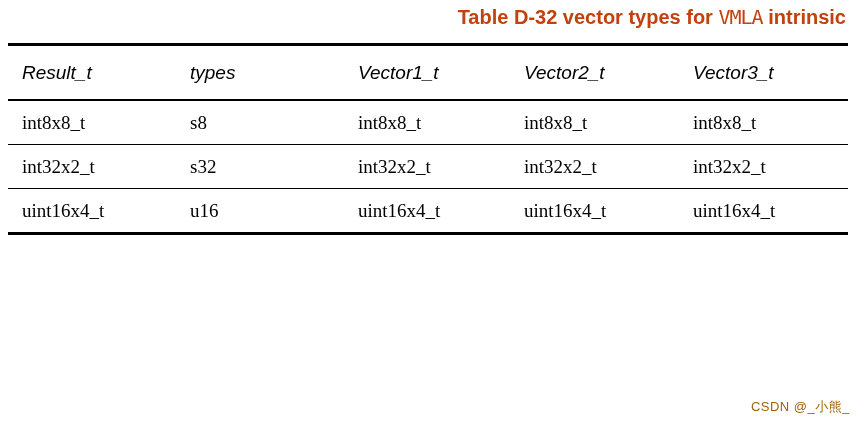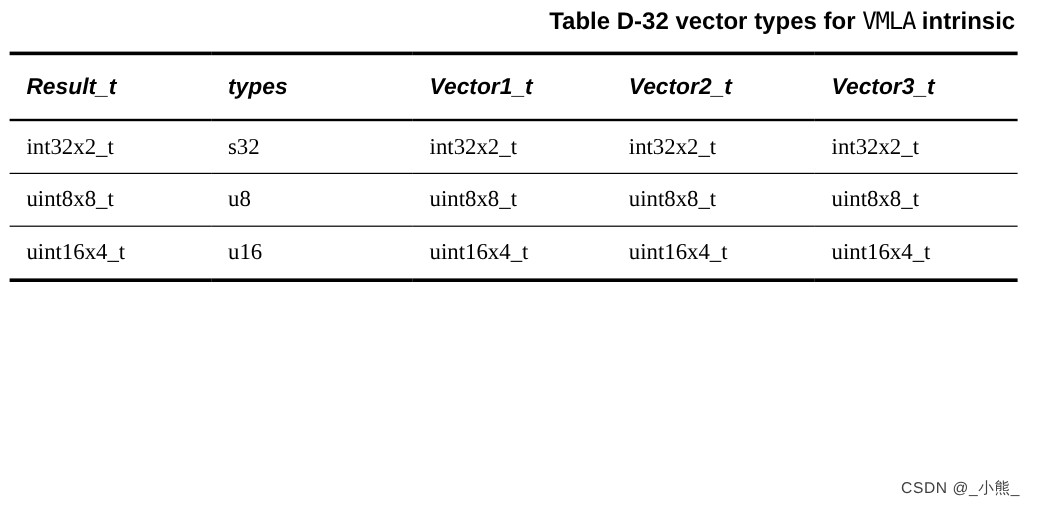--- a/index.html
+++ b/index.html
@@ -15,21 +15,21 @@
     font-family: "Liberation Sans", sans-serif;
     color: #000000;
   }
   .caption {
     position: absolute;
     top: 5px;
     right: 18px;
     font-size: 20px;
     font-weight: bold;
     white-space: nowrap;
-    color: #000000;
+    color: #c2410c;
   }
   .caption .code {
     font-family: "DejaVu Sans Mono", monospace;
     font-weight: normal;
     font-size: 20px;
     letter-spacing: -1px;
   }
   table.vtable {
     position: absolute;
     left: 8px;
@@ -40,21 +40,21 @@
     border-bottom: 3px solid #000000;
     table-layout: fixed;
   }
   table.vtable th {
     height: 53px;
     text-align: left;
     vertical-align: middle;
     padding: 0 0 0 14px;
     font-family: "Liberation Sans", sans-serif;
     font-style: italic;
-    font-weight: bold;
+    font-weight: normal;
     font-size: 19px;
     border-bottom: 2px solid #000000;
   }
   table.vtable td {
     height: 43px;
     vertical-align: middle;
     padding: 0 0 0 14px;
     font-family: "Liberation Serif", serif;
     font-size: 19px;
     border-bottom: 1.5px solid #000000;
@@ -66,21 +66,21 @@
   col.c2 { width: 168px; }
   col.c3 { width: 166px; }
   col.c4 { width: 169px; }
   col.c5 { width: auto; }
   .watermark {
     position: absolute;
     top: 398px;
     right: 14px;
     font-size: 13px;
     font-family: "Liberation Sans", sans-serif;
-    color: #404040;
+    color: #a16207;
     letter-spacing: 0.5px;
     white-space: nowrap;
   }
 </style>
 </head>
 <body>
 
 <div class="caption">
   <span>Table D-32 vector types for </span><span class="code">VMLA</span><span> intrinsic</span>
 </div>
@@ -97,32 +97,32 @@
     <tr>
       <th>Result_t</th>
       <th>types</th>
       <th>Vector1_t</th>
       <th>Vector2_t</th>
       <th>Vector3_t</th>
     </tr>
   </thead>
   <tbody>
     <tr>
+      <td>int8x8_t</td>
+      <td>s8</td>
+      <td>int8x8_t</td>
+      <td>int8x8_t</td>
+      <td>int8x8_t</td>
+    </tr>
+    <tr>
       <td>int32x2_t</td>
       <td>s32</td>
       <td>int32x2_t</td>
       <td>int32x2_t</td>
       <td>int32x2_t</td>
-    </tr>
-    <tr>
-      <td>uint8x8_t</td>
-      <td>u8</td>
-      <td>uint8x8_t</td>
-      <td>uint8x8_t</td>
-      <td>uint8x8_t</td>
     </tr>
     <tr>
       <td>uint16x4_t</td>
       <td>u16</td>
       <td>uint16x4_t</td>
       <td>uint16x4_t</td>
       <td>uint16x4_t</td>
     </tr>
   </tbody>
 </table>

